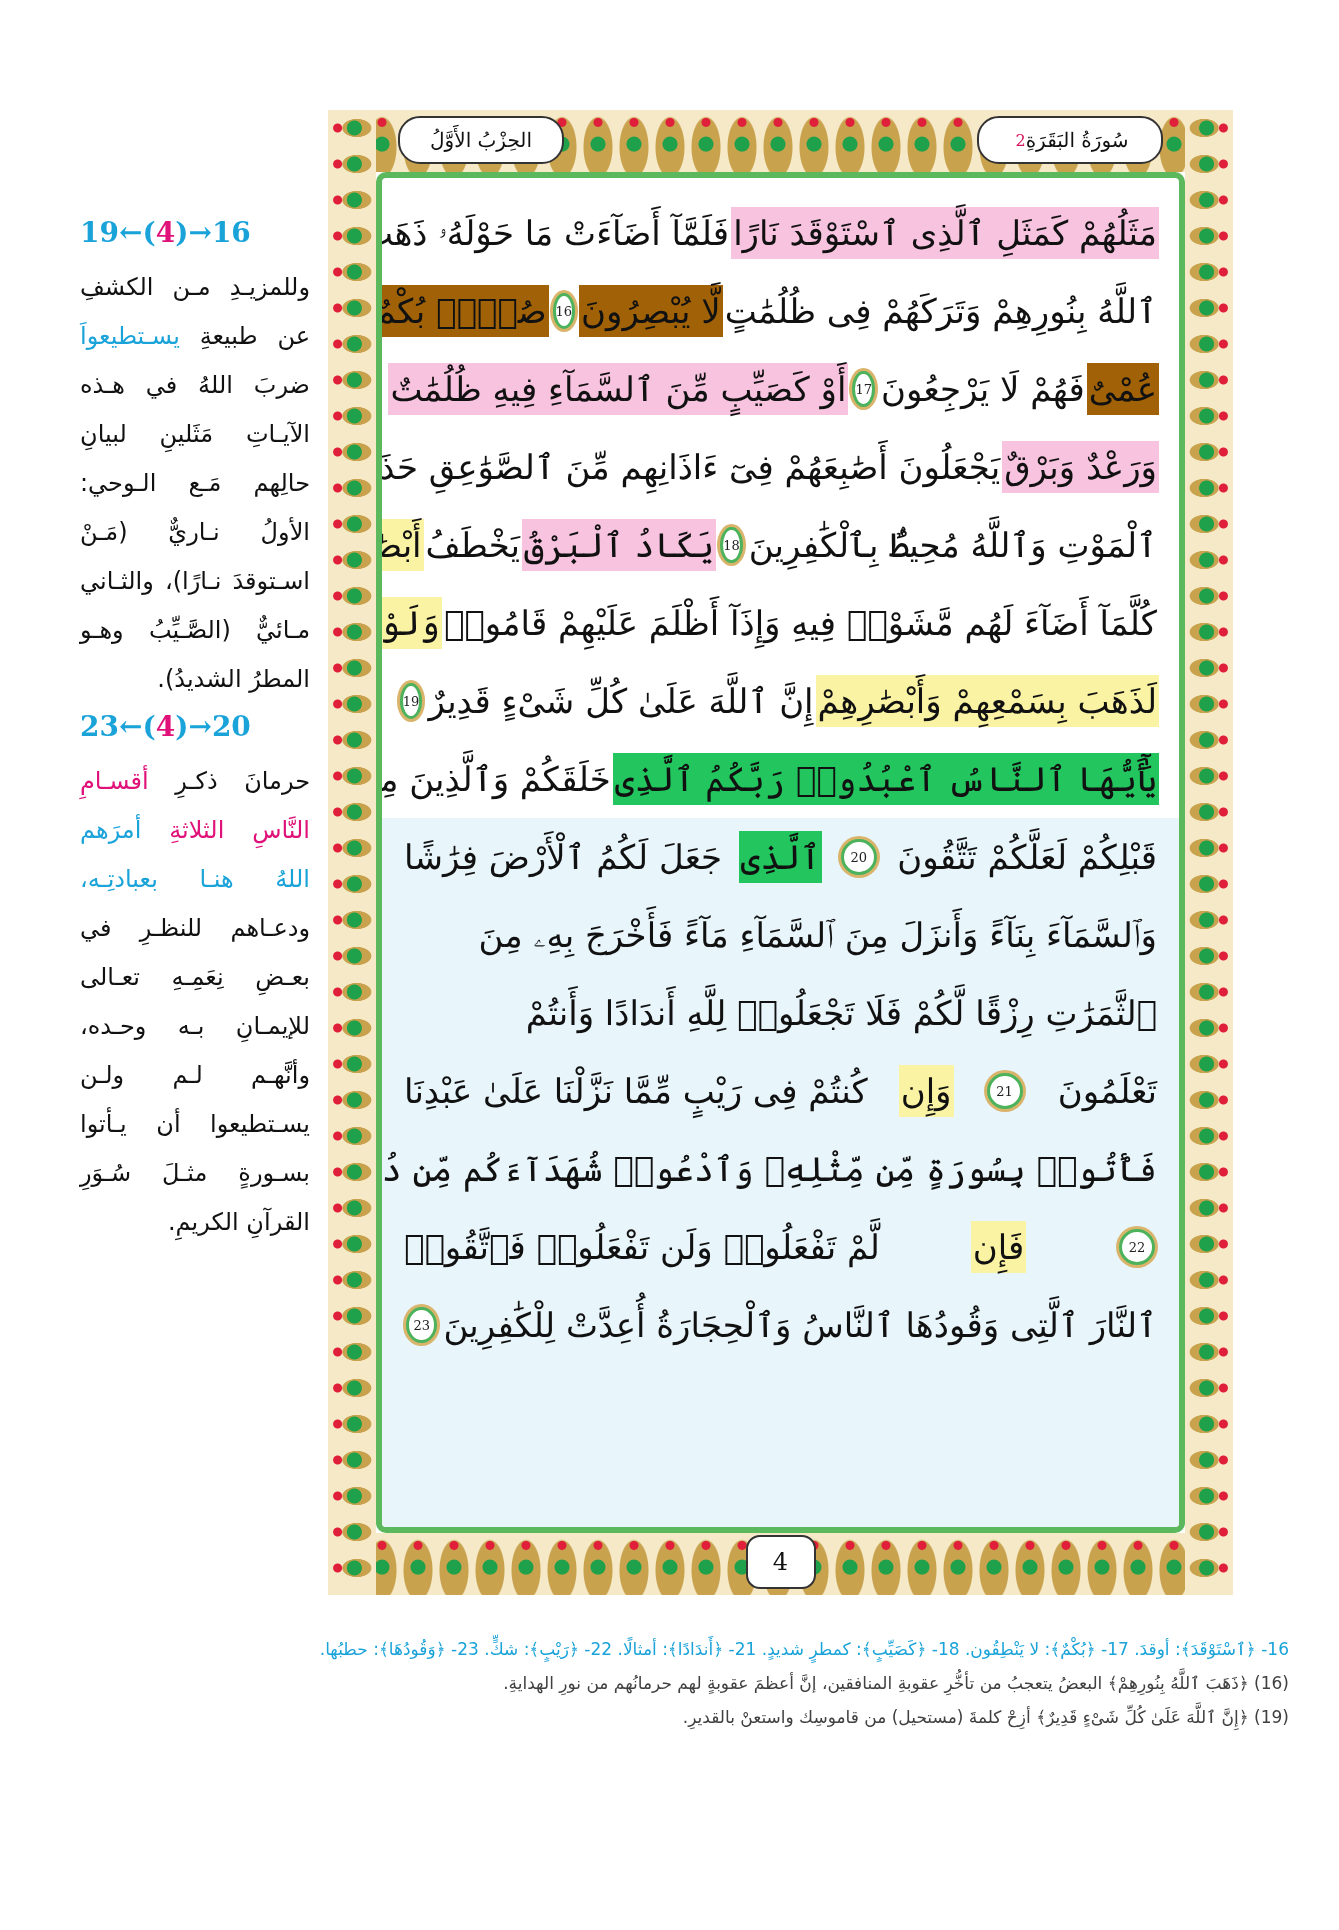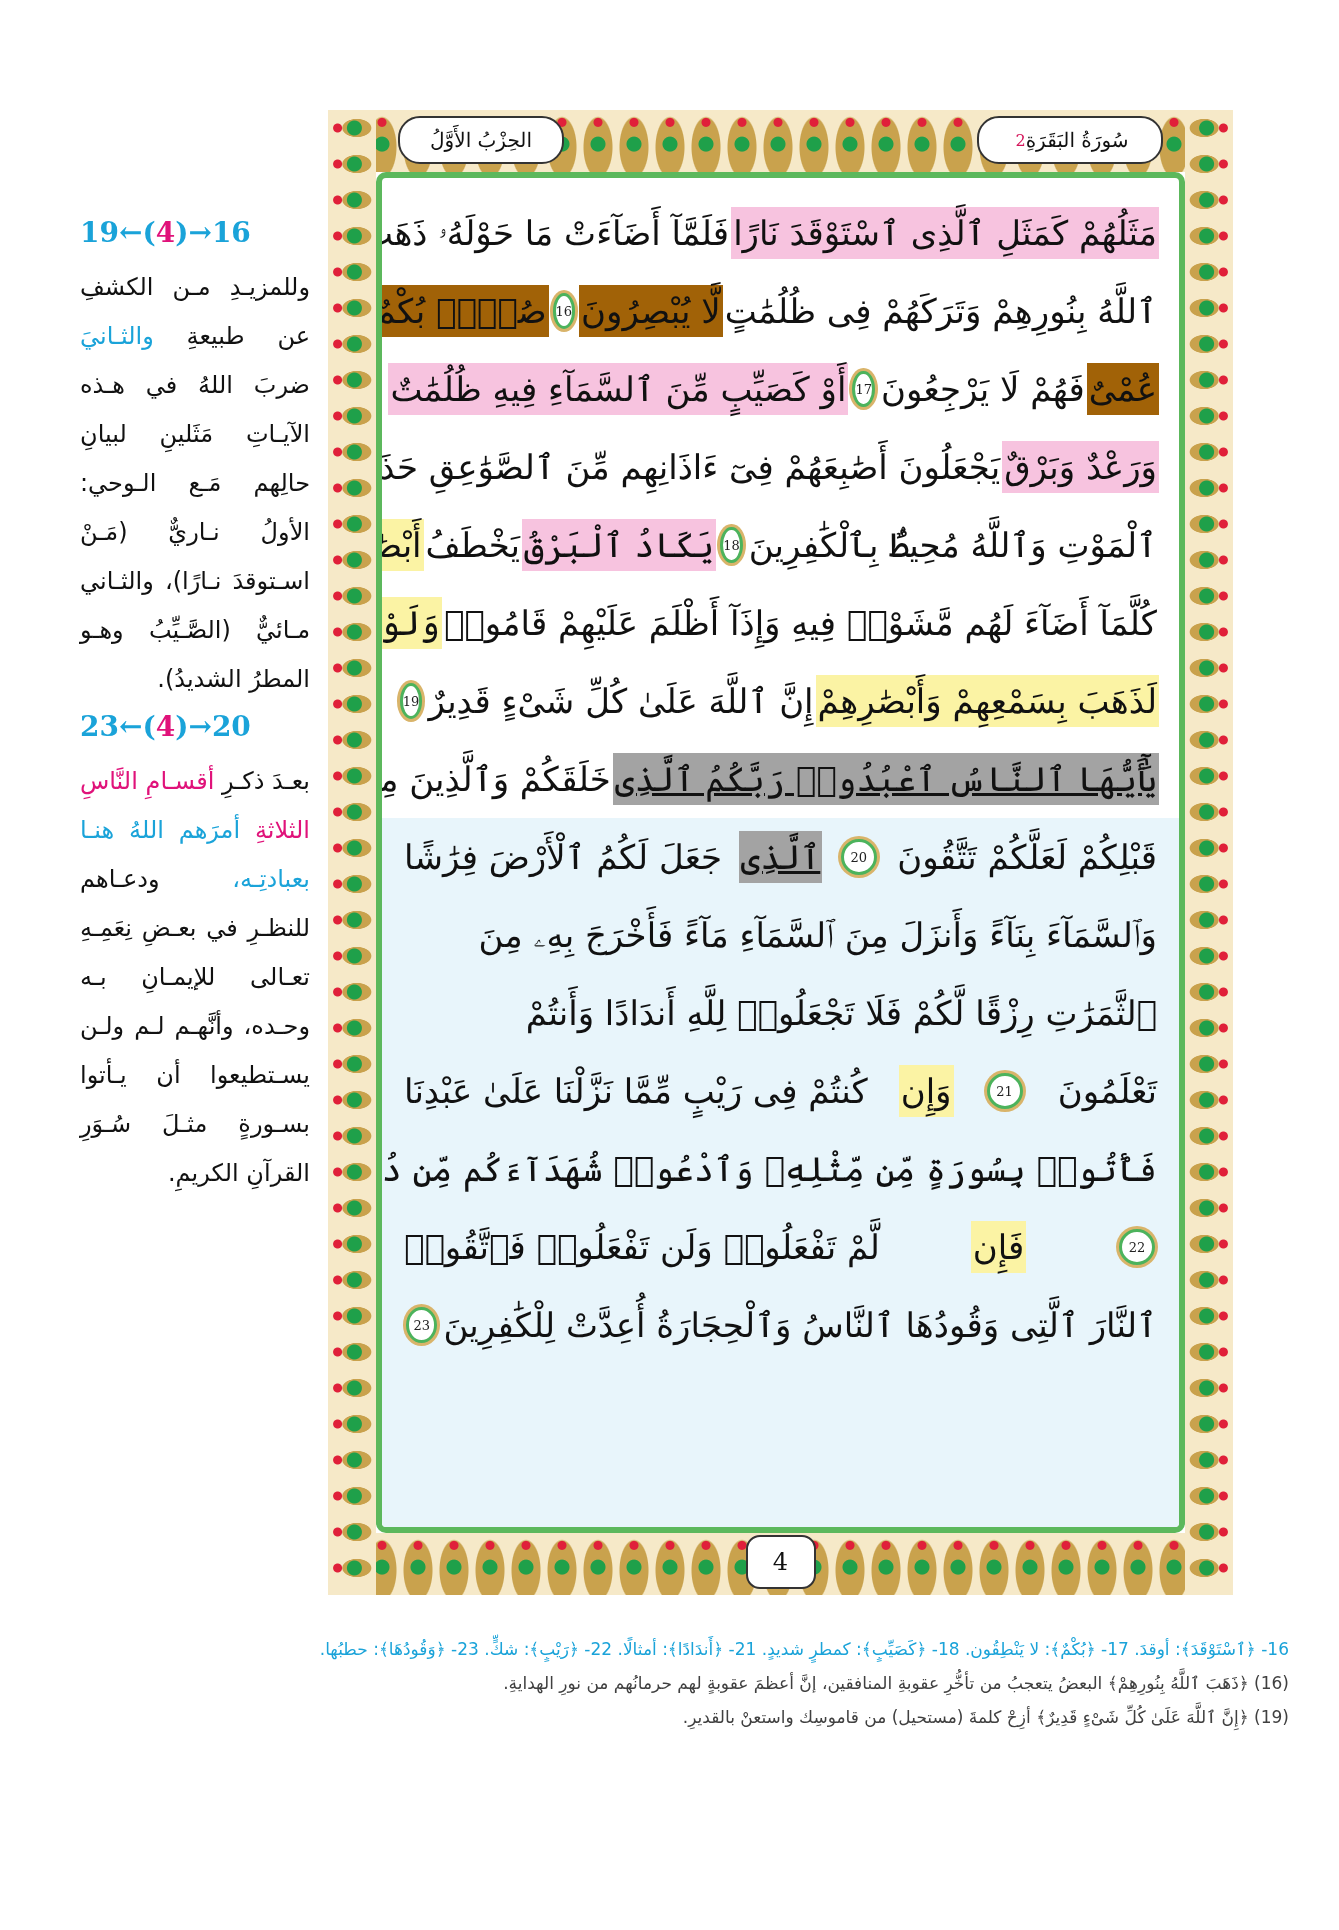--- a/index.html
+++ b/index.html
@@ -64,21 +64,21 @@
   .lines { position:absolute; left:20px; right:20px; top:16px; }
   .line {
     height:78px; direction:rtl; display:flex; align-items:center; justify-content:space-between;
     font-family:"DejaVu Serif", serif; font-size:34px; color:#111; white-space:nowrap;
     position:relative;
   }
   .seg { padding:6px 2px; }
   .hl-pink { background:#f7c3df; }
   .hl-gray { background:#a16207; }
   .hl-yellow { background:#fbf3a4; }
-  .hl-blue { background:#a3a3a3;text-decoration:underline; }
+  .hl-blue { background:#22c55e; }
   .ayah {
     display:inline-flex; align-items:center; justify-content:center;
     width:30px; height:30px; border-radius:50%; border:3px solid #4cb35c;
     background:#fff; font-size:13px; color:#222; margin:0 4px;
     box-shadow:0 0 0 3px #d9b46a; font-family:"DejaVu Serif", serif;
     direction:ltr;
   }
   
   .side {
     position:absolute; left:80px; top:210px; width:230px; direction:rtl;
@@ -101,27 +101,27 @@
   .fn-note { color:#404040; }
 </style>
 </head>
 <body>
 
 <div class="side">
   <div class="range">
     <span>19</span><span>←</span>(<span class="mid">4</span>)<span>→</span><span>16</span>
   </div>
   <p>
-    <span>وللمزيـدِ مـن الكشفِ عن طبيعةِ </span><span class="c-cyan">والثـانيَ</span><span> ضربَ اللهُ في هـذه الآيـاتِ مَثَلينِ لبيانِ حالِهم مَـع الـوحي: الأولُ نـاريٌّ (مَـنْ اسـتوقدَ نـارًا)، والثـاني مـائيٌّ (الصَّـيِّبُ وهـو المطرُ الشديدُ).</span>
+    <span>وللمزيـدِ مـن الكشفِ عن طبيعةِ </span><span class="c-cyan">يسـتطيعواَ</span><span> ضربَ اللهُ في هـذه الآيـاتِ مَثَلينِ لبيانِ حالِهم مَـع الـوحي: الأولُ نـاريٌّ (مَـنْ اسـتوقدَ نـارًا)، والثـاني مـائيٌّ (الصَّـيِّبُ وهـو المطرُ الشديدُ).</span>
   </p>
   <div class="range" style="">
     <span>23</span><span>←</span>(<span class="mid">4</span>)<span>→</span><span>20</span>
   </div>
   <p>
-    <span>بعـدَ ذكـرِ </span><span class="c-pink">أقسـامِ النَّاسِ الثلاثةِ</span><span> </span><span class="c-cyan">أمرَهم اللهُ هنـا بعبادتِـه،</span><span> ودعـاهم للنظـرِ في بعـضِ نِعَمِـهِ تعـالى للإيمـانِ بـه وحـده، وأنَّهـم لـم ولـن يسـتطيعوا أن يـأتوا بسـورةٍ مثـلَ سُـوَرِ القرآنِ الكريمِ.</span>
+    <span>حرمانَ ذكـرِ </span><span class="c-pink">أقسـامِ النَّاسِ الثلاثةِ</span><span> </span><span class="c-cyan">أمرَهم اللهُ هنـا بعبادتِـه،</span><span> ودعـاهم للنظـرِ في بعـضِ نِعَمِـهِ تعـالى للإيمـانِ بـه وحـده، وأنَّهـم لـم ولـن يسـتطيعوا أن يـأتوا بسـورةٍ مثـلَ سُـوَرِ القرآنِ الكريمِ.</span>
   </p>
 </div>
 
 <div class="frame">
   <div class="border-strip border-top"></div>
   <div class="border-strip border-bottom"></div>
   <div class="border-strip border-left"></div>
   <div class="border-strip border-right"></div>
 
   <div class="header-badge badge-surah">

